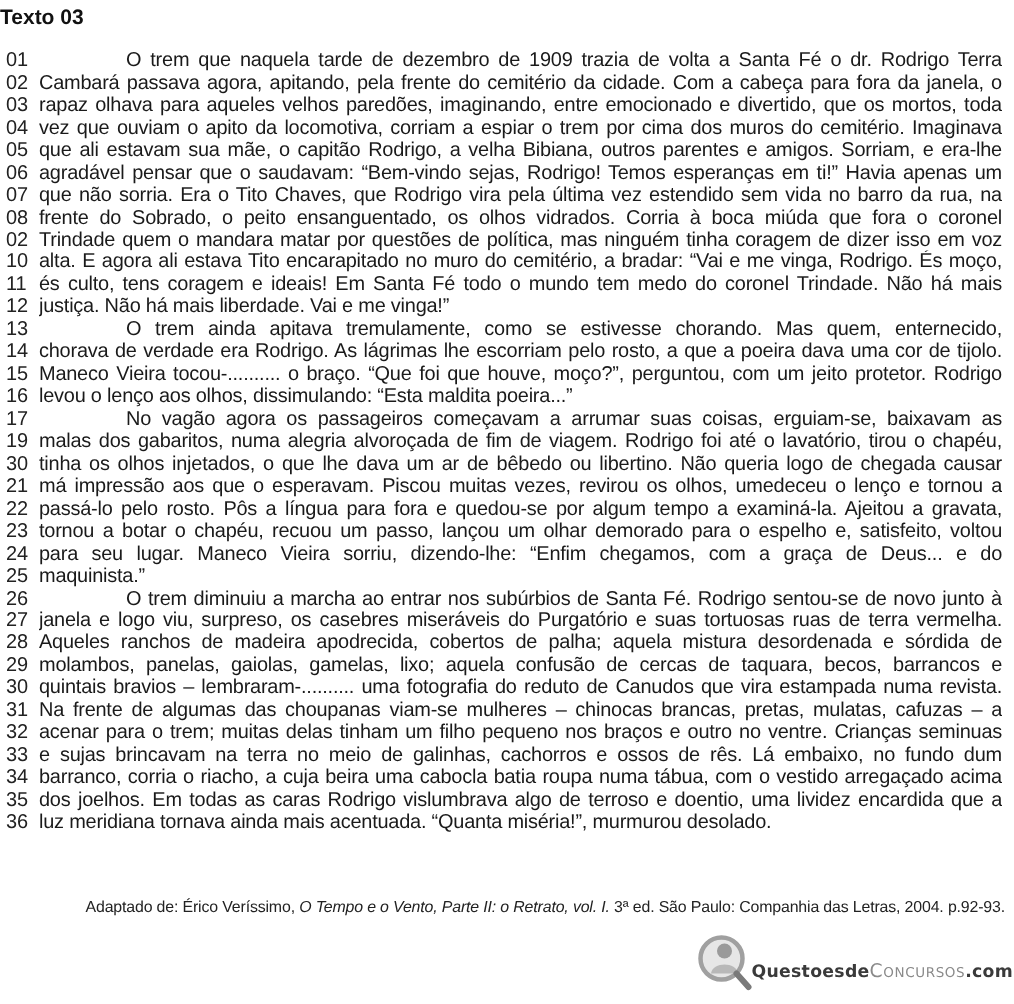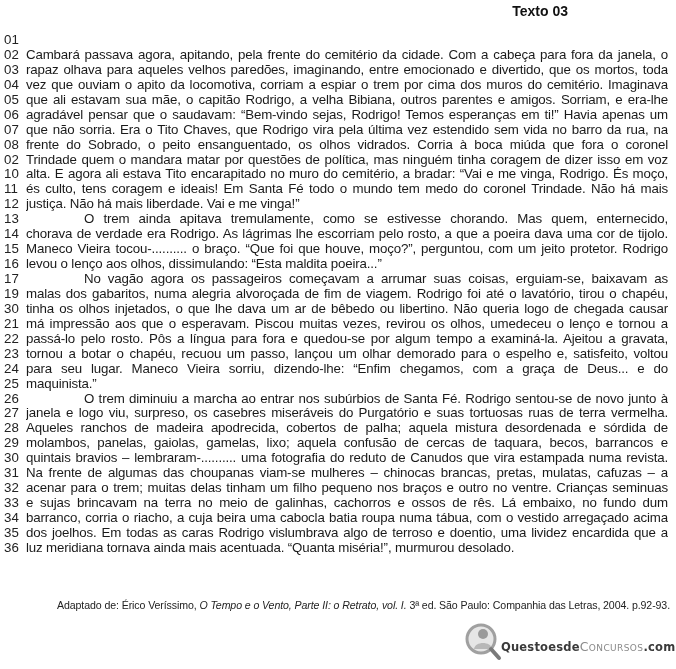--- a/index.html
+++ b/index.html
@@ -1,21 +1,21 @@
 <!DOCTYPE html>
 <html><head>
 <meta charset="utf-8">
 <style>
   html, body { margin: 0; padding: 0; background: #ffffff; }
   body {
     width: 676px; height: 669px; position: relative; overflow: hidden;
     font-family: "Liberation Sans", sans-serif; color: #1a1a1a;
   }
   .title {
-    position: absolute; top: 2px; left: 0; width: 568px; text-align: right;
+    position: absolute; top: 2px; left: 0; width: 568px; text-align: left;
     font-weight: bold; font-size: 14px; line-height: 18px; color: #111;
   }
   .lines { position: absolute; top: 33px; left: 0; width: 676px; }
   .line {
     position: relative; height: 14.95px; line-height: 14.95px; font-size: 13.3px;
     white-space: nowrap;
   }
   .num { position: absolute; left: 4px; width: 20px; color: #222; }
   .txt {
     position: absolute; left: 26px; width: 642px; text-align: justify;
@@ -39,20 +39,21 @@
   .logo-text .brand { color: #8a8a8a; font-weight: normal; letter-spacing: 0.4px; font-variant: small-caps; font-size: 12.5px; }
 </style>
 </head>
 <body>
 
 <div class="title">Texto 03</div>
 
 <div class="lines" id="lines">
     <div class="line">
       <span class="num">01</span>
+      <span class="txt indent">O trem que naquela tarde de dezembro de 1909 trazia de volta a Santa Fé o dr. Rodrigo Terra</span>
     </div>
     <div class="line">
       <span class="num">02</span>
       <span class="txt">Cambará passava agora, apitando, pela frente do cemitério da cidade. Com a cabeça para fora da janela, o</span>
     </div>
     <div class="line">
       <span class="num">03</span>
       <span class="txt">rapaz olhava para aqueles velhos paredões, imaginando, entre emocionado e divertido, que os mortos, toda</span>
     </div>
     <div class="line">

